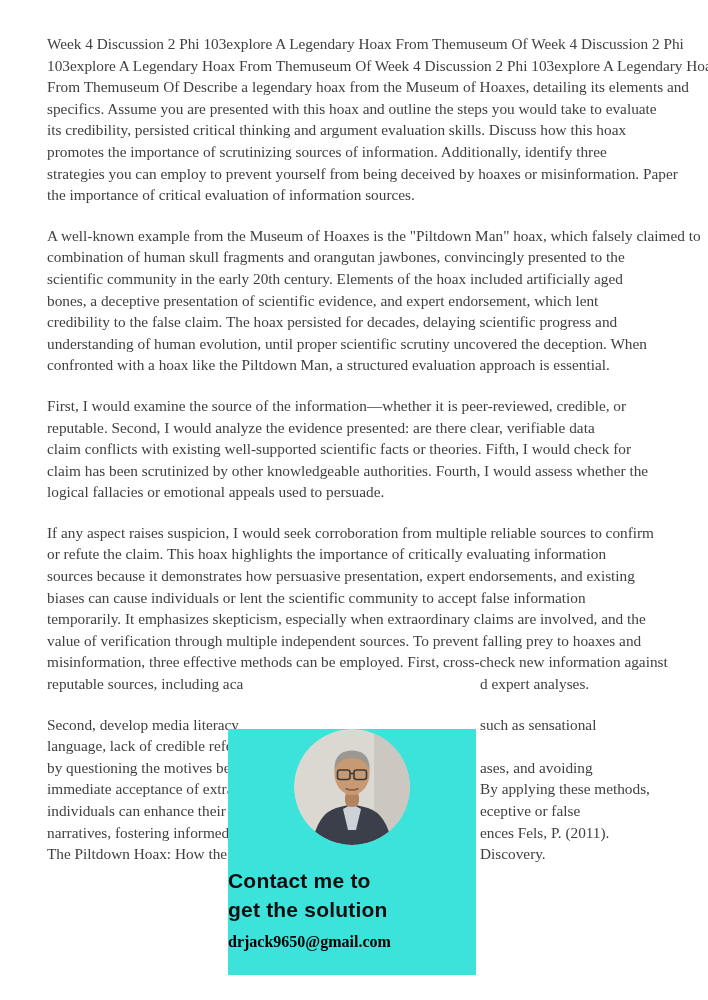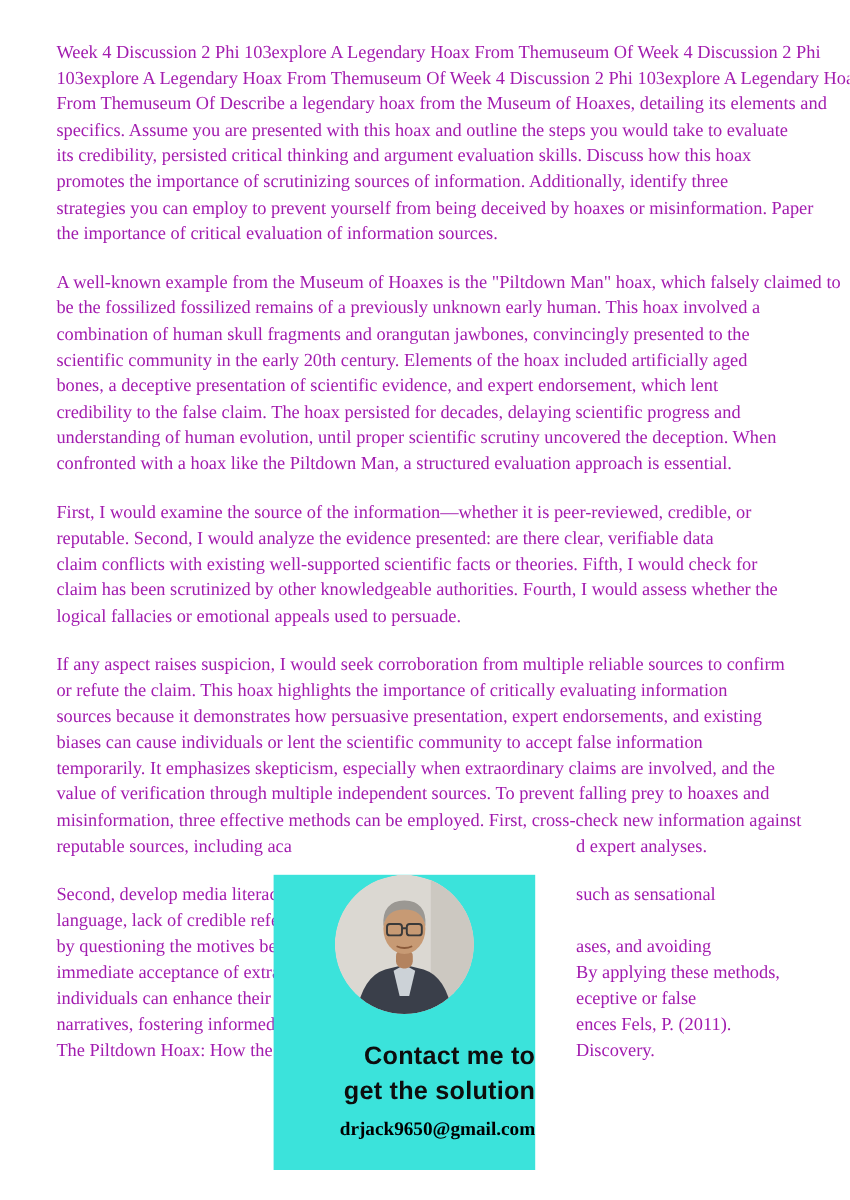--- a/index.html
+++ b/index.html
@@ -14,40 +14,40 @@
     overflow: hidden;
     font-family: "Liberation Serif", serif;
   }
   .doc-text {
     position: absolute;
     left: 47px;
     top: 33px;
     width: 640px;
     font-size: 15.3px;
     line-height: 21.6px;
-    color: #a21caf;
+    color: #404040;
   }
   .paragraph { margin: 0 0 19px 0; }
   .paragraph:last-child { margin-bottom: 0; }
   .line {
     white-space: pre;
     height: 21.6px;
     overflow: visible;
   }
   .line.split { position: relative; }
   .line.split .frag-left  { position: absolute; left: 0;     top: 0; white-space: pre; }
   .line.split .frag-right { position: absolute; left: 433px; top: 0; white-space: pre; }
 
   .overlay {
     position: absolute;
     left: 228px;
     top: 729px;
-    width: 218px;
+    width: 248px;
     height: 246px;
-    text-align: right;
+    text-align: left;
     z-index: 5;
   }
   .avatar {
     width: 116px;
     height: 116px;
     margin: 0 auto;
     border-radius: 50%;
     overflow: hidden;
   }
   .avatar svg { display: block; }
@@ -78,21 +78,20 @@
       <div class="line">103explore A Legendary Hoax From Themuseum Of Week 4 Discussion 2 Phi 103explore A Legendary Hoax</div>
       <div class="line">From Themuseum Of Describe a legendary hoax from the Museum of Hoaxes, detailing its elements and</div>
       <div class="line">specifics. Assume you are presented with this hoax and outline the steps you would take to evaluate</div>
       <div class="line">its credibility, persisted critical thinking and argument evaluation skills. Discuss how this hoax</div>
       <div class="line">promotes the importance of scrutinizing sources of information. Additionally, identify three</div>
       <div class="line">strategies you can employ to prevent yourself from being deceived by hoaxes or misinformation. Paper</div>
       <div class="line">the importance of critical evaluation of information sources.</div>
     </div>
     <div class="paragraph">
       <div class="line">A well-known example from the Museum of Hoaxes is the "Piltdown Man" hoax, which falsely claimed to</div>
-      <div class="line">be the fossilized fossilized remains of a previously unknown early human. This hoax involved a</div>
       <div class="line">combination of human skull fragments and orangutan jawbones, convincingly presented to the</div>
       <div class="line">scientific community in the early 20th century. Elements of the hoax included artificially aged</div>
       <div class="line">bones, a deceptive presentation of scientific evidence, and expert endorsement, which lent</div>
       <div class="line">credibility to the false claim. The hoax persisted for decades, delaying scientific progress and</div>
       <div class="line">understanding of human evolution, until proper scientific scrutiny uncovered the deception. When</div>
       <div class="line">confronted with a hoax like the Piltdown Man, a structured evaluation approach is essential.</div>
     </div>
     <div class="paragraph">
       <div class="line">First, I would examine the source of the information—whether it is peer-reviewed, credible, or</div>
       <div class="line">reputable. Second, I would analyze the evidence presented: are there clear, verifiable data</div>

